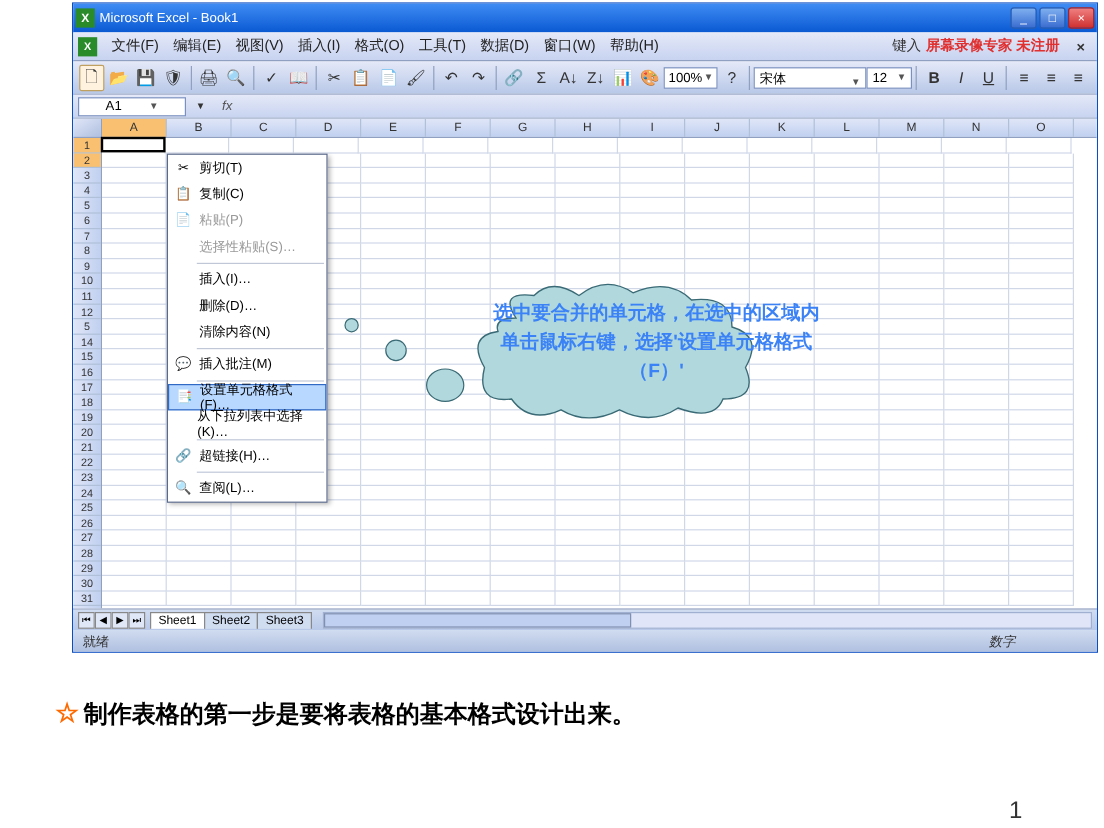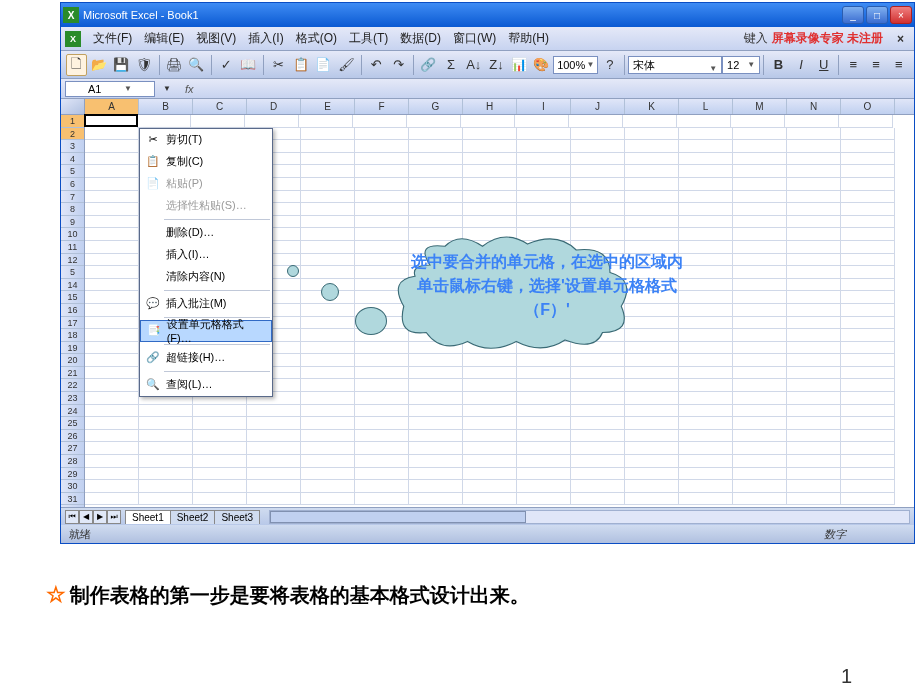--- a/index.html
+++ b/index.html
@@ -772,39 +772,43 @@
               <span class="ctx-icon">📄</span>
               <span>粘贴(P)</span>
             </div>
           <div class="ctx-item disabled">
               <span class="ctx-icon"></span>
               <span>选择性粘贴(S)…</span>
             </div>
           <div class="ctx-sep"></div>
           <div class="ctx-item">
               <span class="ctx-icon"></span>
-              <span>删除(D)…</span>
+              <span>插入(I)…</span>
             </div>
           <div class="ctx-item">
               <span class="ctx-icon"></span>
-              <span>插入(I)…</span>
+              <span>删除(D)…</span>
             </div>
           <div class="ctx-item">
               <span class="ctx-icon"></span>
               <span>清除内容(N)</span>
             </div>
           <div class="ctx-sep"></div>
           <div class="ctx-item">
               <span class="ctx-icon">💬</span>
               <span>插入批注(M)</span>
             </div>
           <div class="ctx-sep"></div>
           <div class="ctx-item highlighted">
               <span class="ctx-icon">📑</span>
               <span>设置单元格格式(F)…</span>
+            </div>
+          <div class="ctx-item">
+              <span class="ctx-icon"></span>
+              <span>从下拉列表中选择(K)…</span>
             </div>
           <div class="ctx-sep"></div>
           <div class="ctx-item">
               <span class="ctx-icon">🔗</span>
               <span>超链接(H)…</span>
             </div>
           <div class="ctx-sep"></div>
           <div class="ctx-item">
               <span class="ctx-icon">🔍</span>
               <span>查阅(L)…</span>

